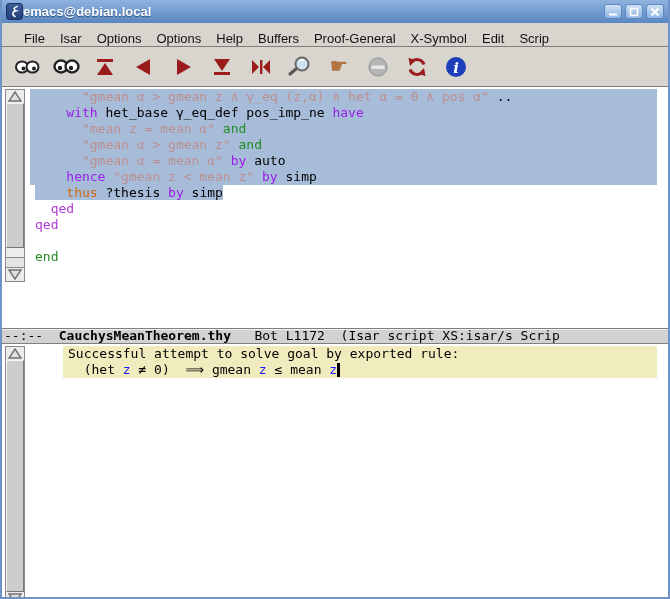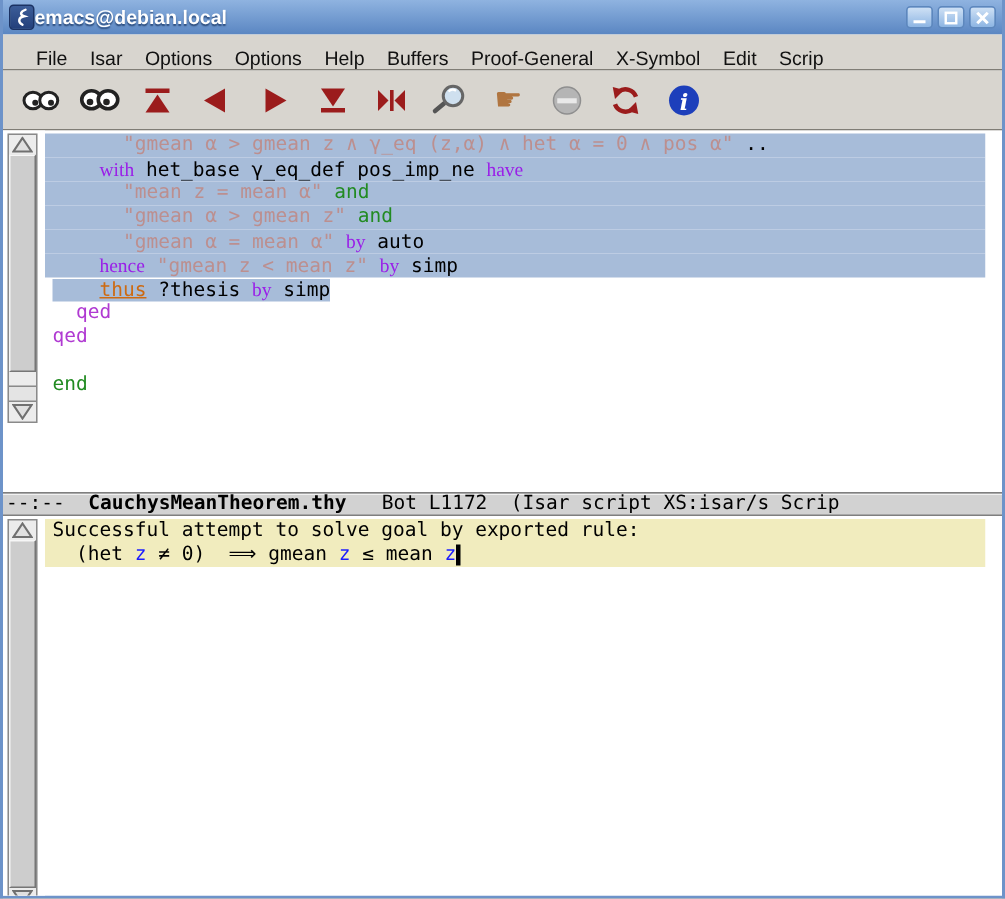--- a/index.html
+++ b/index.html
@@ -27,25 +27,25 @@
   .win-resp{height:264px;}
   .scroll-col{width:28px;background:#fff;padding:2px 3px 2px 3px;flex:none;}
   .sb{height:100%;width:20px;border:1px solid #8a8a8a;background:#ececec;display:flex;flex-direction:column;align-items:stretch;}
   .sb-arrow{height:13px;flex:none;display:flex;align-items:center;justify-content:center;}
   .sb-thumb{background:#cdcdcd;border-top:1px solid #f6f6f6;border-left:1px solid #f6f6f6;border-right:1px solid #767676;border-bottom:1px solid #767676;flex:none;}
   .sb-endcap{height:11px;margin-top:auto;flex:none;background:#e4e4e4;border:1px solid #8a8a8a;border-left:none;border-right:none;}
   .text-col{flex:1;margin-right:11px;overflow:hidden;font-family:"DejaVu Sans Mono",monospace;font-size:13px;line-height:16px;white-space:pre;padding-top:2px;color:#000;}
   .bline{height:16px;padding-left:5px;}
   .script .hl-full{background:var(--locked_bg);}
   .script .hl-text{background:var(--locked_bg);}
-  .resp .hl-full{background:var(--response_hl_bg);}
+  .resp .hl-full{background:var(--response_hl_bg);margin-left:33px;}
   .c-plain{color:#000;}
   .c-str{color:var(--string_color);}
-  .c-kw{color:var(--keyword_color);font-family:Liberation Serif, serif;}
-  .c-thus{color:var(--thus_color);text-decoration:underline;}
+  .c-kw{color:var(--keyword_color);}
+  .c-thus{color:var(--thus_color);}
   .c-green{color:var(--green_color);}
   .c-qed{color:var(--qed_color);}
   .c-blue{color:var(--var_blue);}
   .c-cursor{display:inline-block;width:3px;height:14px;background:#000;vertical-align:text-bottom;}
   
   .modeline{height:16px;background:var(--modeline_bg);border-top:1px solid #7f7f7f;border-bottom:1px solid #7f7f7f;box-shadow:inset 0 1px 0 #f1f1f1;font-family:"DejaVu Sans Mono",monospace;font-size:13px;line-height:14px;white-space:pre;overflow:hidden;color:#000;padding-left:2px;flex:none;margin-top:44px;}
   .ml-bold{font-weight:bold;}
   
   .minibuffer{height:17px;background:#fcfcfc;display:flex;align-items:center;font-family:"DejaVu Sans Mono",monospace;font-size:13px;white-space:pre;color:#000;padding-left:2px;flex:none;}
   .mb-icon{display:inline-flex;align-items:center;justify-content:center;width:20px;height:15px;border:1px solid #999;background:#e8e8e8;border-left:3px solid #222;color:#777;font-family:"DejaVu Serif",serif;font-style:italic;font-weight:bold;font-size:12px;margin-right:7px;flex:none;}

